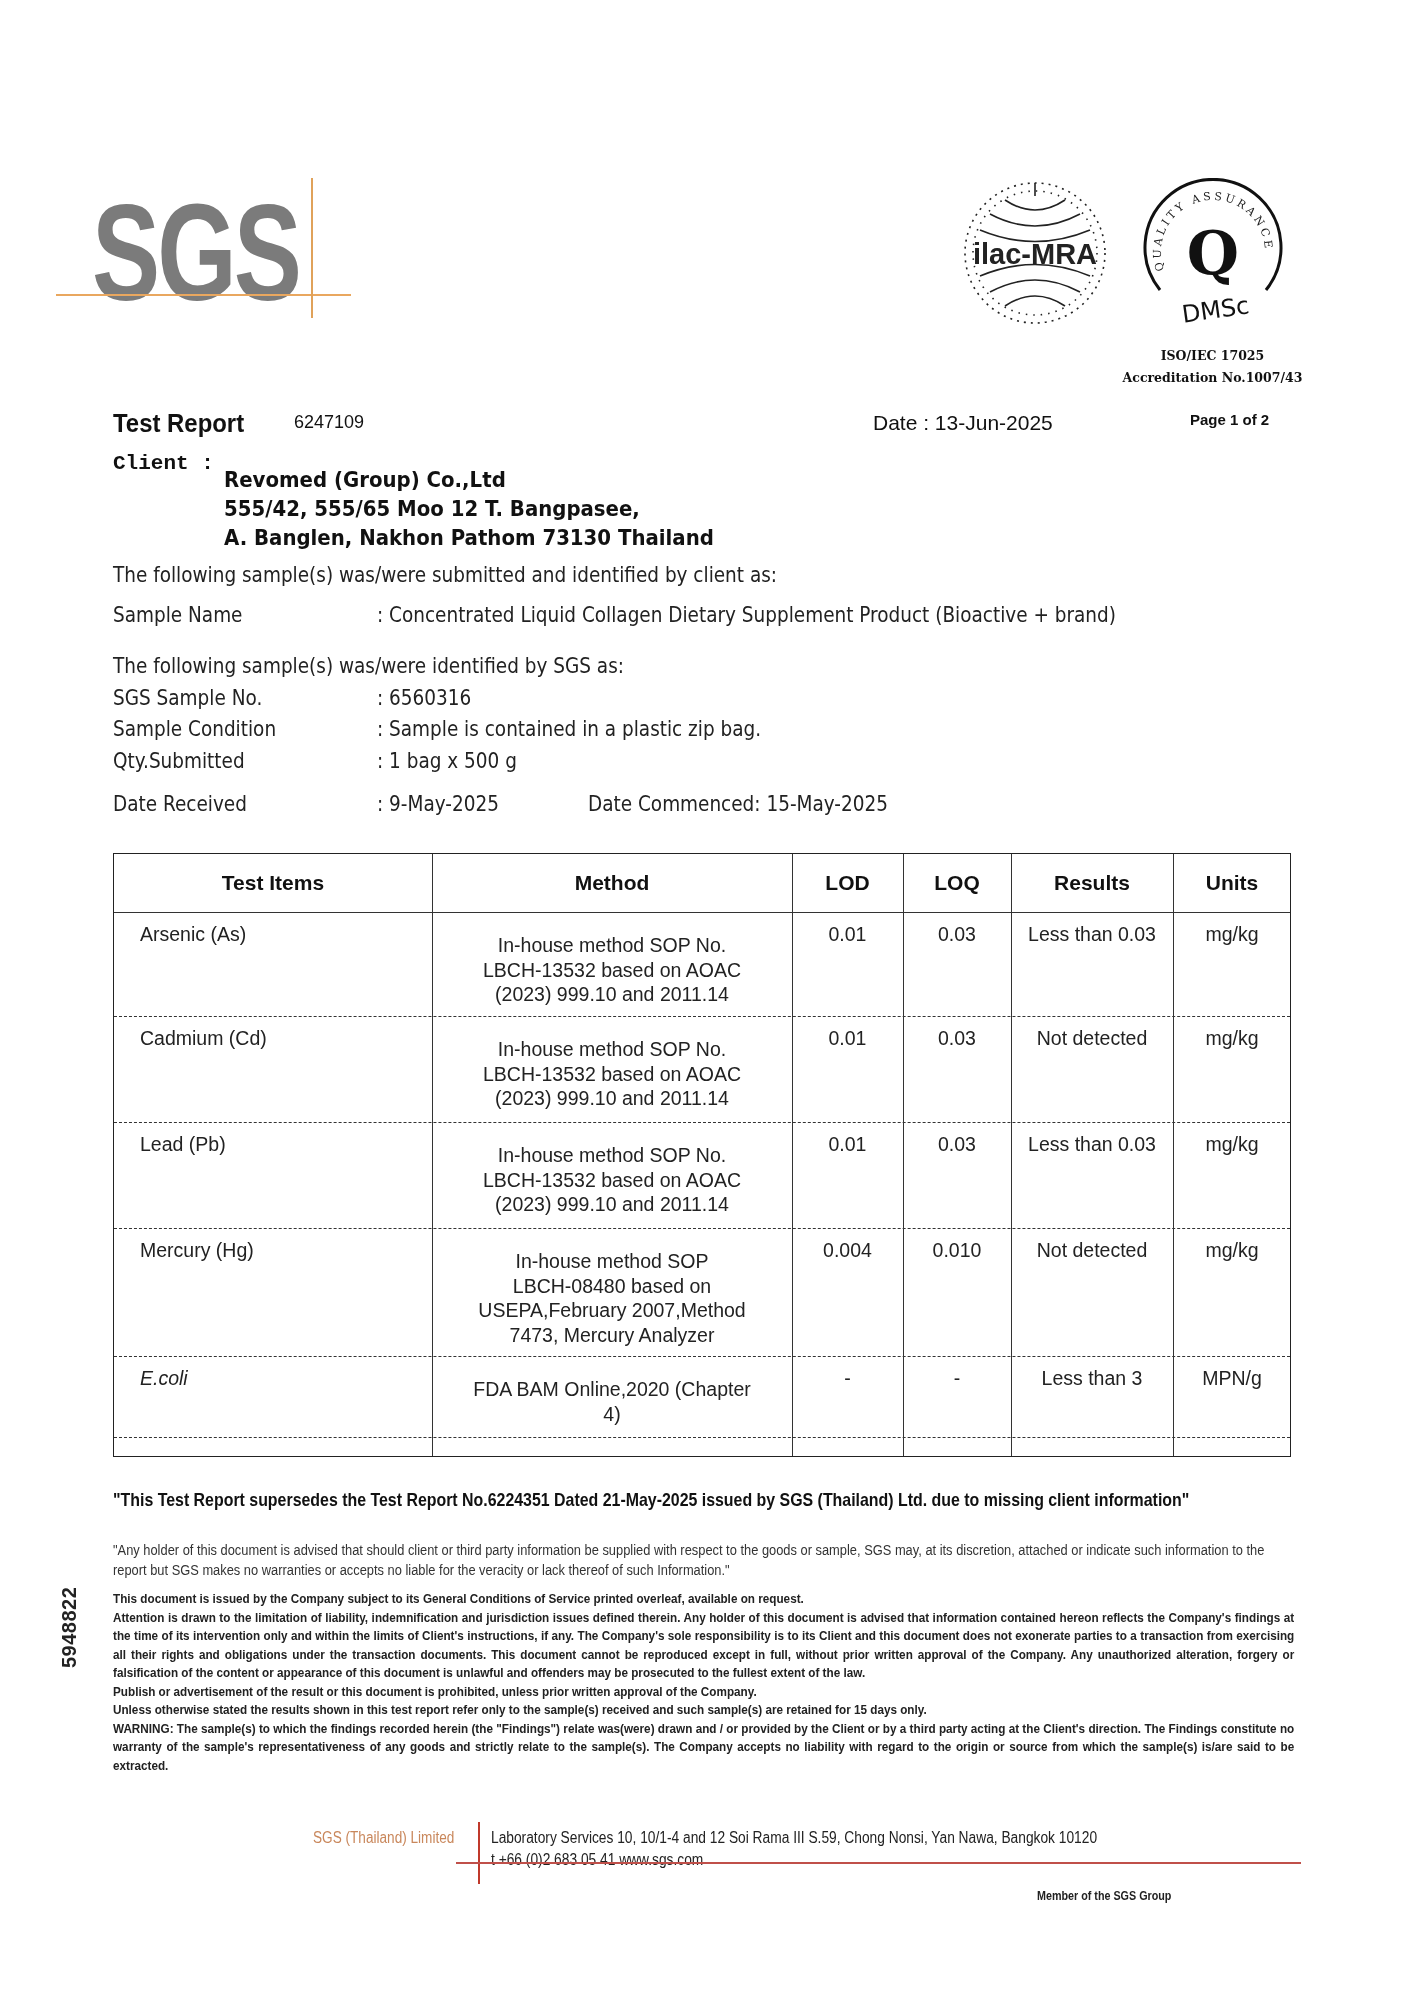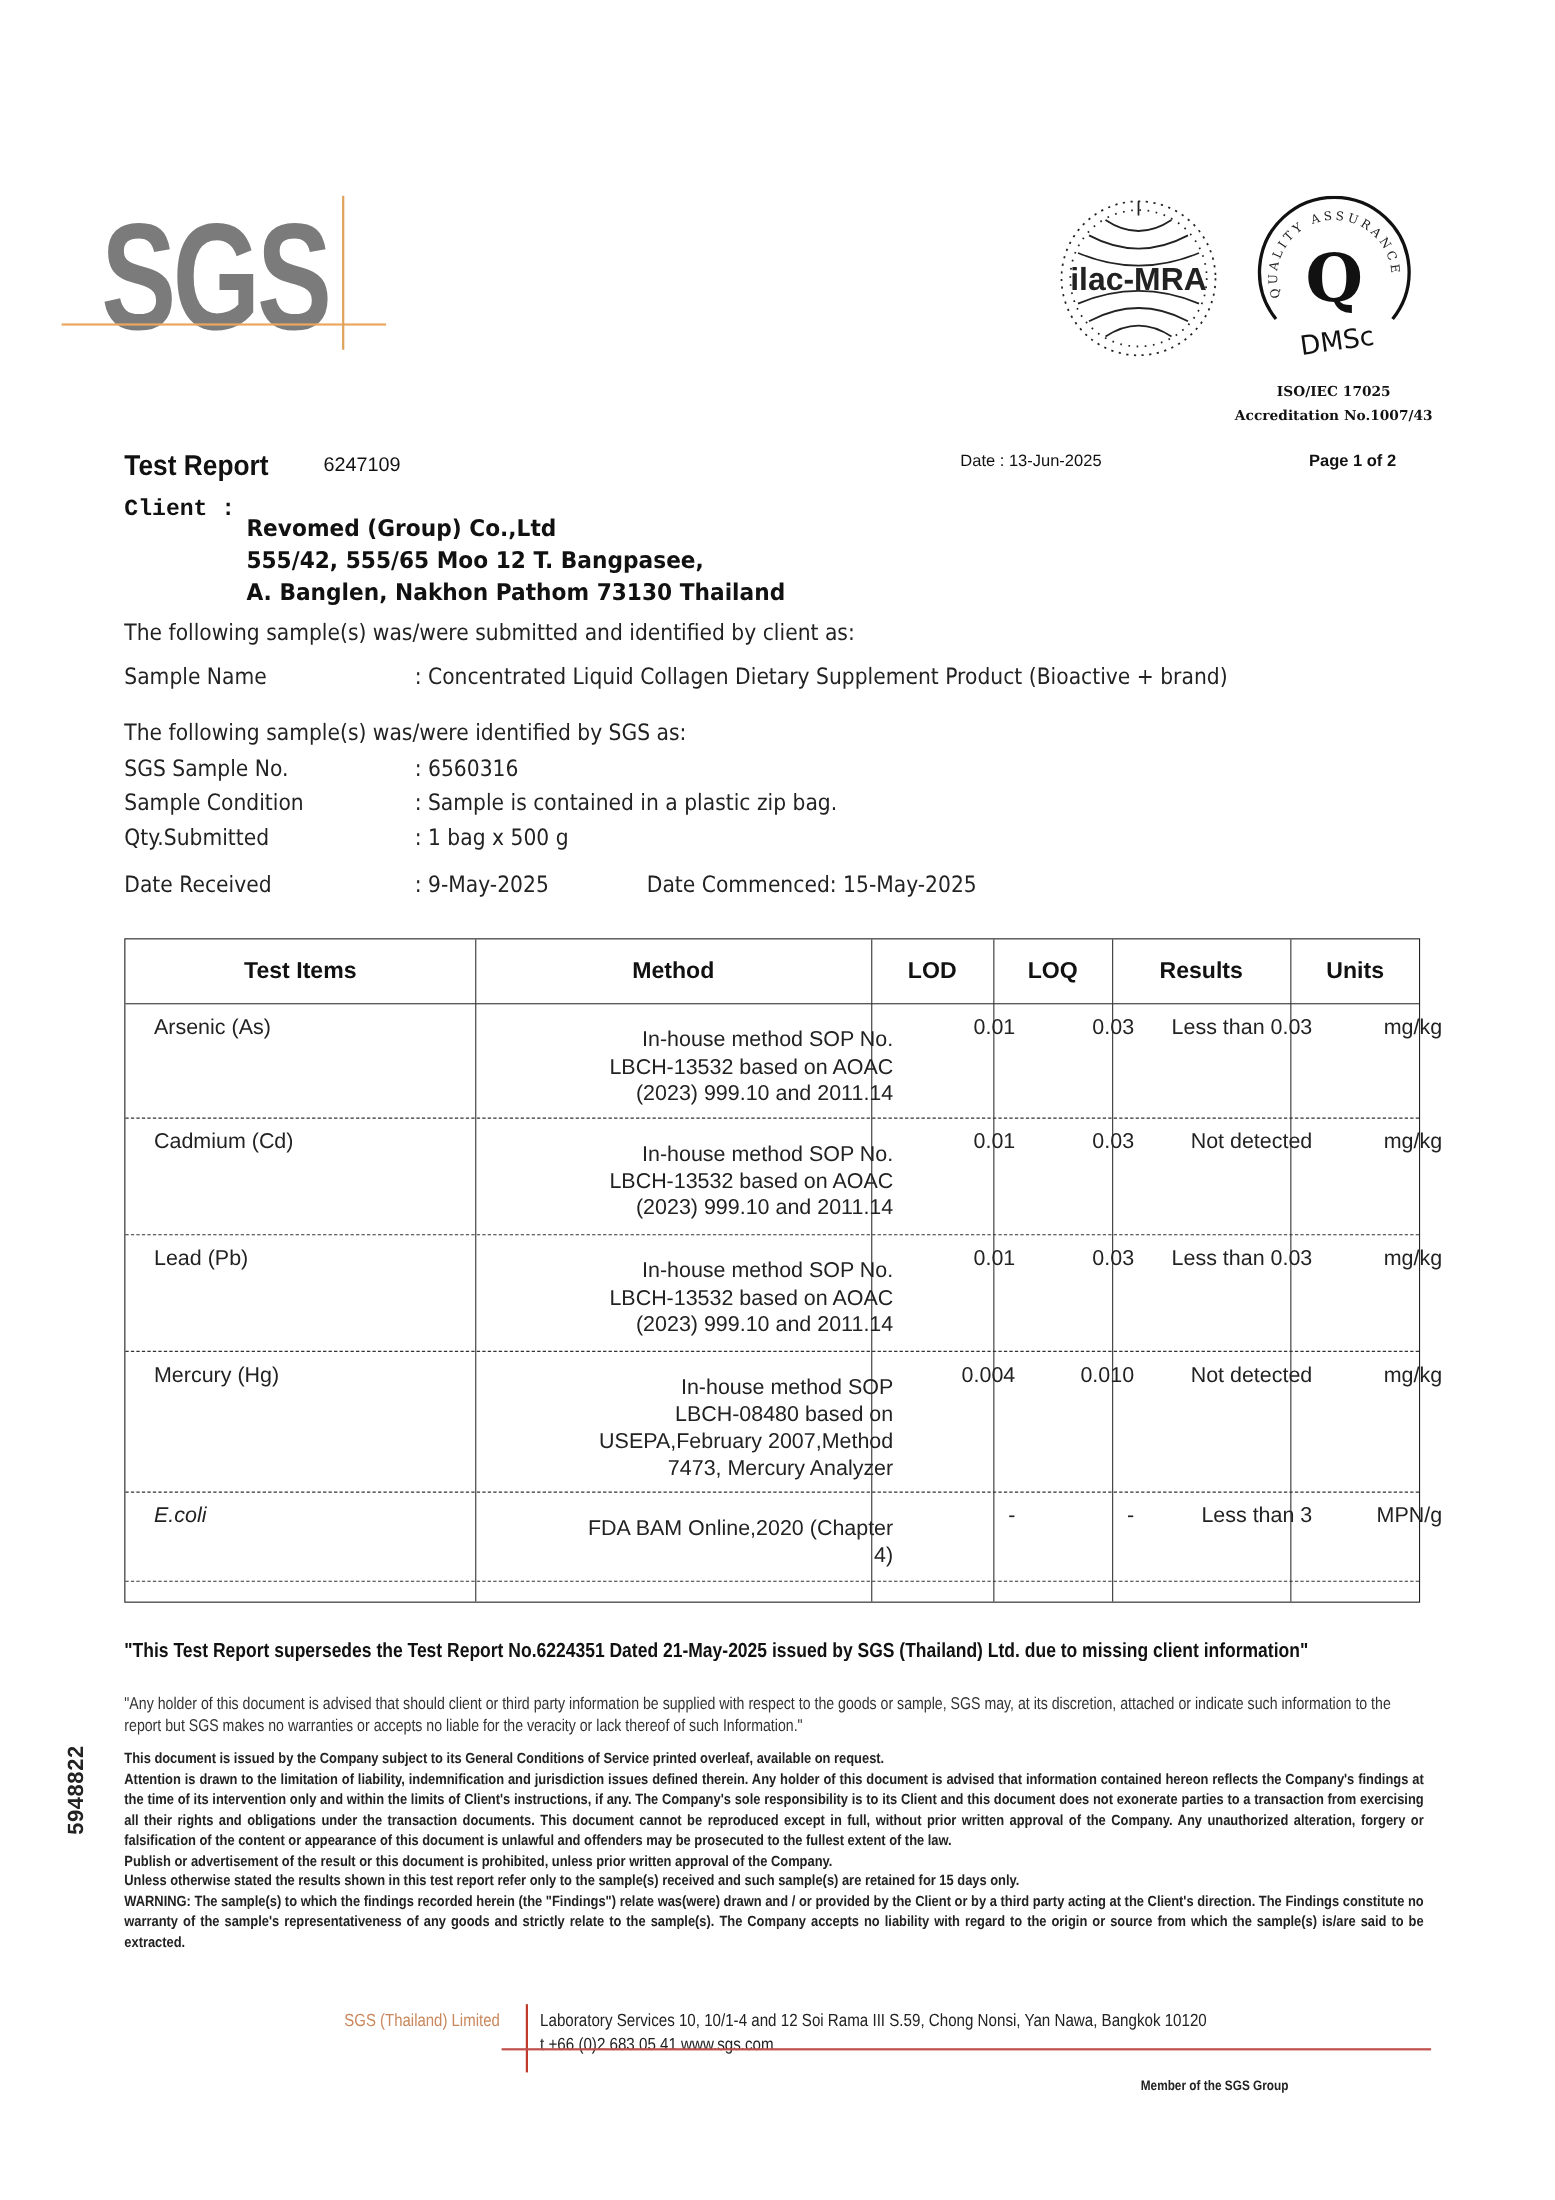--- a/index.html
+++ b/index.html
@@ -16,39 +16,39 @@
 
   
   .ilac { left: 960px; top: 178px; width: 150px; height: 150px; }
   .qa   { left: 1138px; top: 178px; width: 150px; height: 150px; }
   .iso  { left: 1110px; top: 345px; width: 205px; text-align: center; font-family: "DejaVu Serif", serif;
           font-weight: 700; font-size: 12.5px; line-height: 22px; color: #111; }
 
   
   .report-title { left: 113px; top: 408px; font-size: 26px; font-weight: 700; transform: scaleX(0.92); transform-origin: left top; }
   .report-no { left: 294px; top: 412px; font-size: 18px; }
-  .report-date { left: 873px; top: 411px; font-size: 15px; }
+  .report-date { left: 873px; top: 411px; font-size: 21px; }
   .report-page { left: 1190px; top: 411px; font-size: 15px; font-weight: 700; }
 
   .client-label { left: 113px; top: 452px; font-family: Liberation Mono, monospace; font-weight: 700; font-size: 21px; }
   .client-lines { left: 224px; top: 466px; font-family: "DejaVu Sans", sans-serif; font-weight: 700; font-size: 21px; line-height: 29px;
                   transform: scaleX(0.94); transform-origin: left top; }
 
   .info { font-family: "DejaVu Sans", sans-serif; font-size: 20.5px; color: #222; transform: scaleX(0.9); transform-origin: left top; white-space: nowrap; }
   .info-label { left: 113px; }
   .info-val { left: 377px; }
 
   
   .tbl { left: 113px; top: 829px; width: 1178px; height: 604px; border: 1.5px solid #222; box-sizing: border-box; margin-top: 24px; }
   .vline { position: absolute; top: 0; bottom: 0; width: 1px; background: #333; }
   .hline-solid { position: absolute; left: 0; right: 0; height: 0; border-top: 1.5px solid #333; }
   .hline-dash { position: absolute; left: 0; right: 0; height: 0; border-top: 1.5px dashed #333; }
   .cell { position: absolute; font-size: 19.5px; color: #222; line-height: 24.5px; }
   .hdr { font-weight: 700; font-size: 21px; color: #111; text-align: center; top: 17px; }
-  .center { text-align: right; padding-left: 20px; }
+  .center { text-align: center; }
   .italic { font-style: italic; }
 
   
   .supersede { left: 113px; top: 1489px; font-size: 18.5px; font-weight: 700; white-space: nowrap; transform: scaleX(0.86); transform-origin: left top; }
   .anyholder { left: 113px; top: 1540px; width: 1400px; font-size: 15.5px; line-height: 20px; color: #333; transform: scaleX(0.83); transform-origin: left top; }
   .terms { left: 113px; top: 1590px; width: 1350px; font-size: 13.4px; line-height: 18.5px; font-weight: 700; color: #222;
            transform: scaleX(0.875); transform-origin: left top; text-align: justify; }
   .terms p { margin: 0; }
   .side-no { left: 58px; top: 1668px; font-size: 20px; font-weight: 700; color: #222; transform: rotate(-90deg); transform-origin: left top; letter-spacing: 0.5px; }
 

